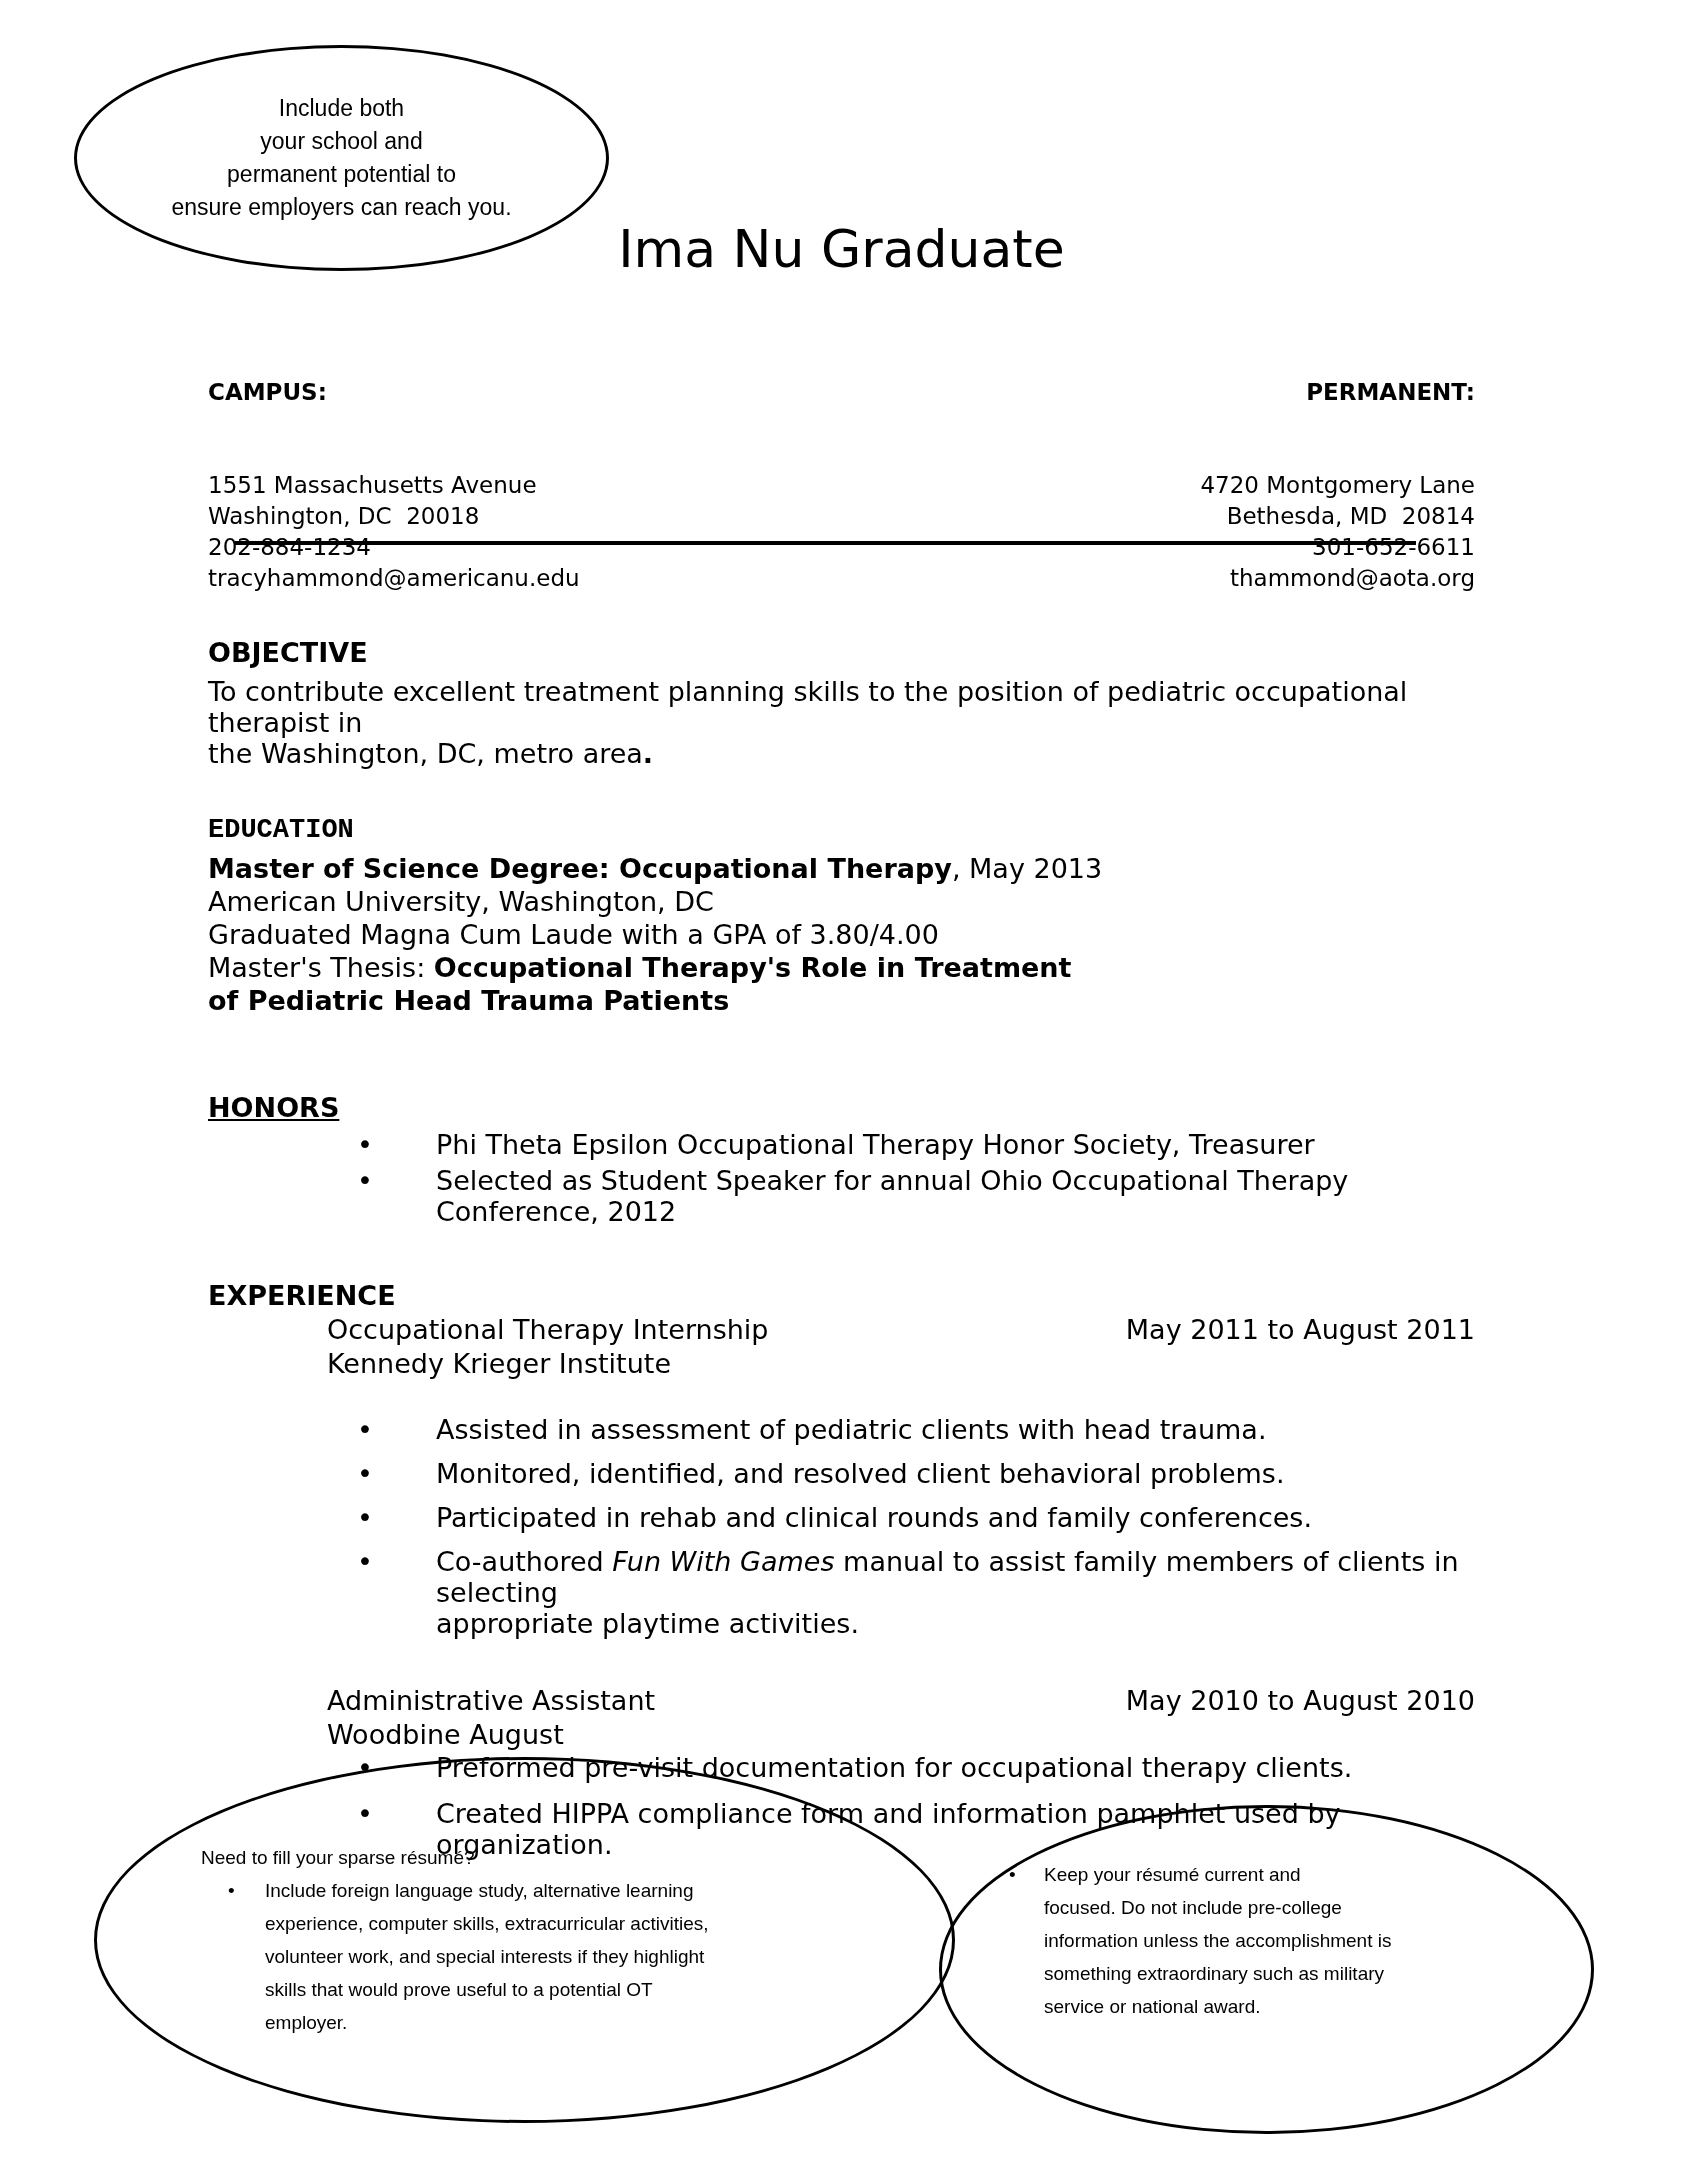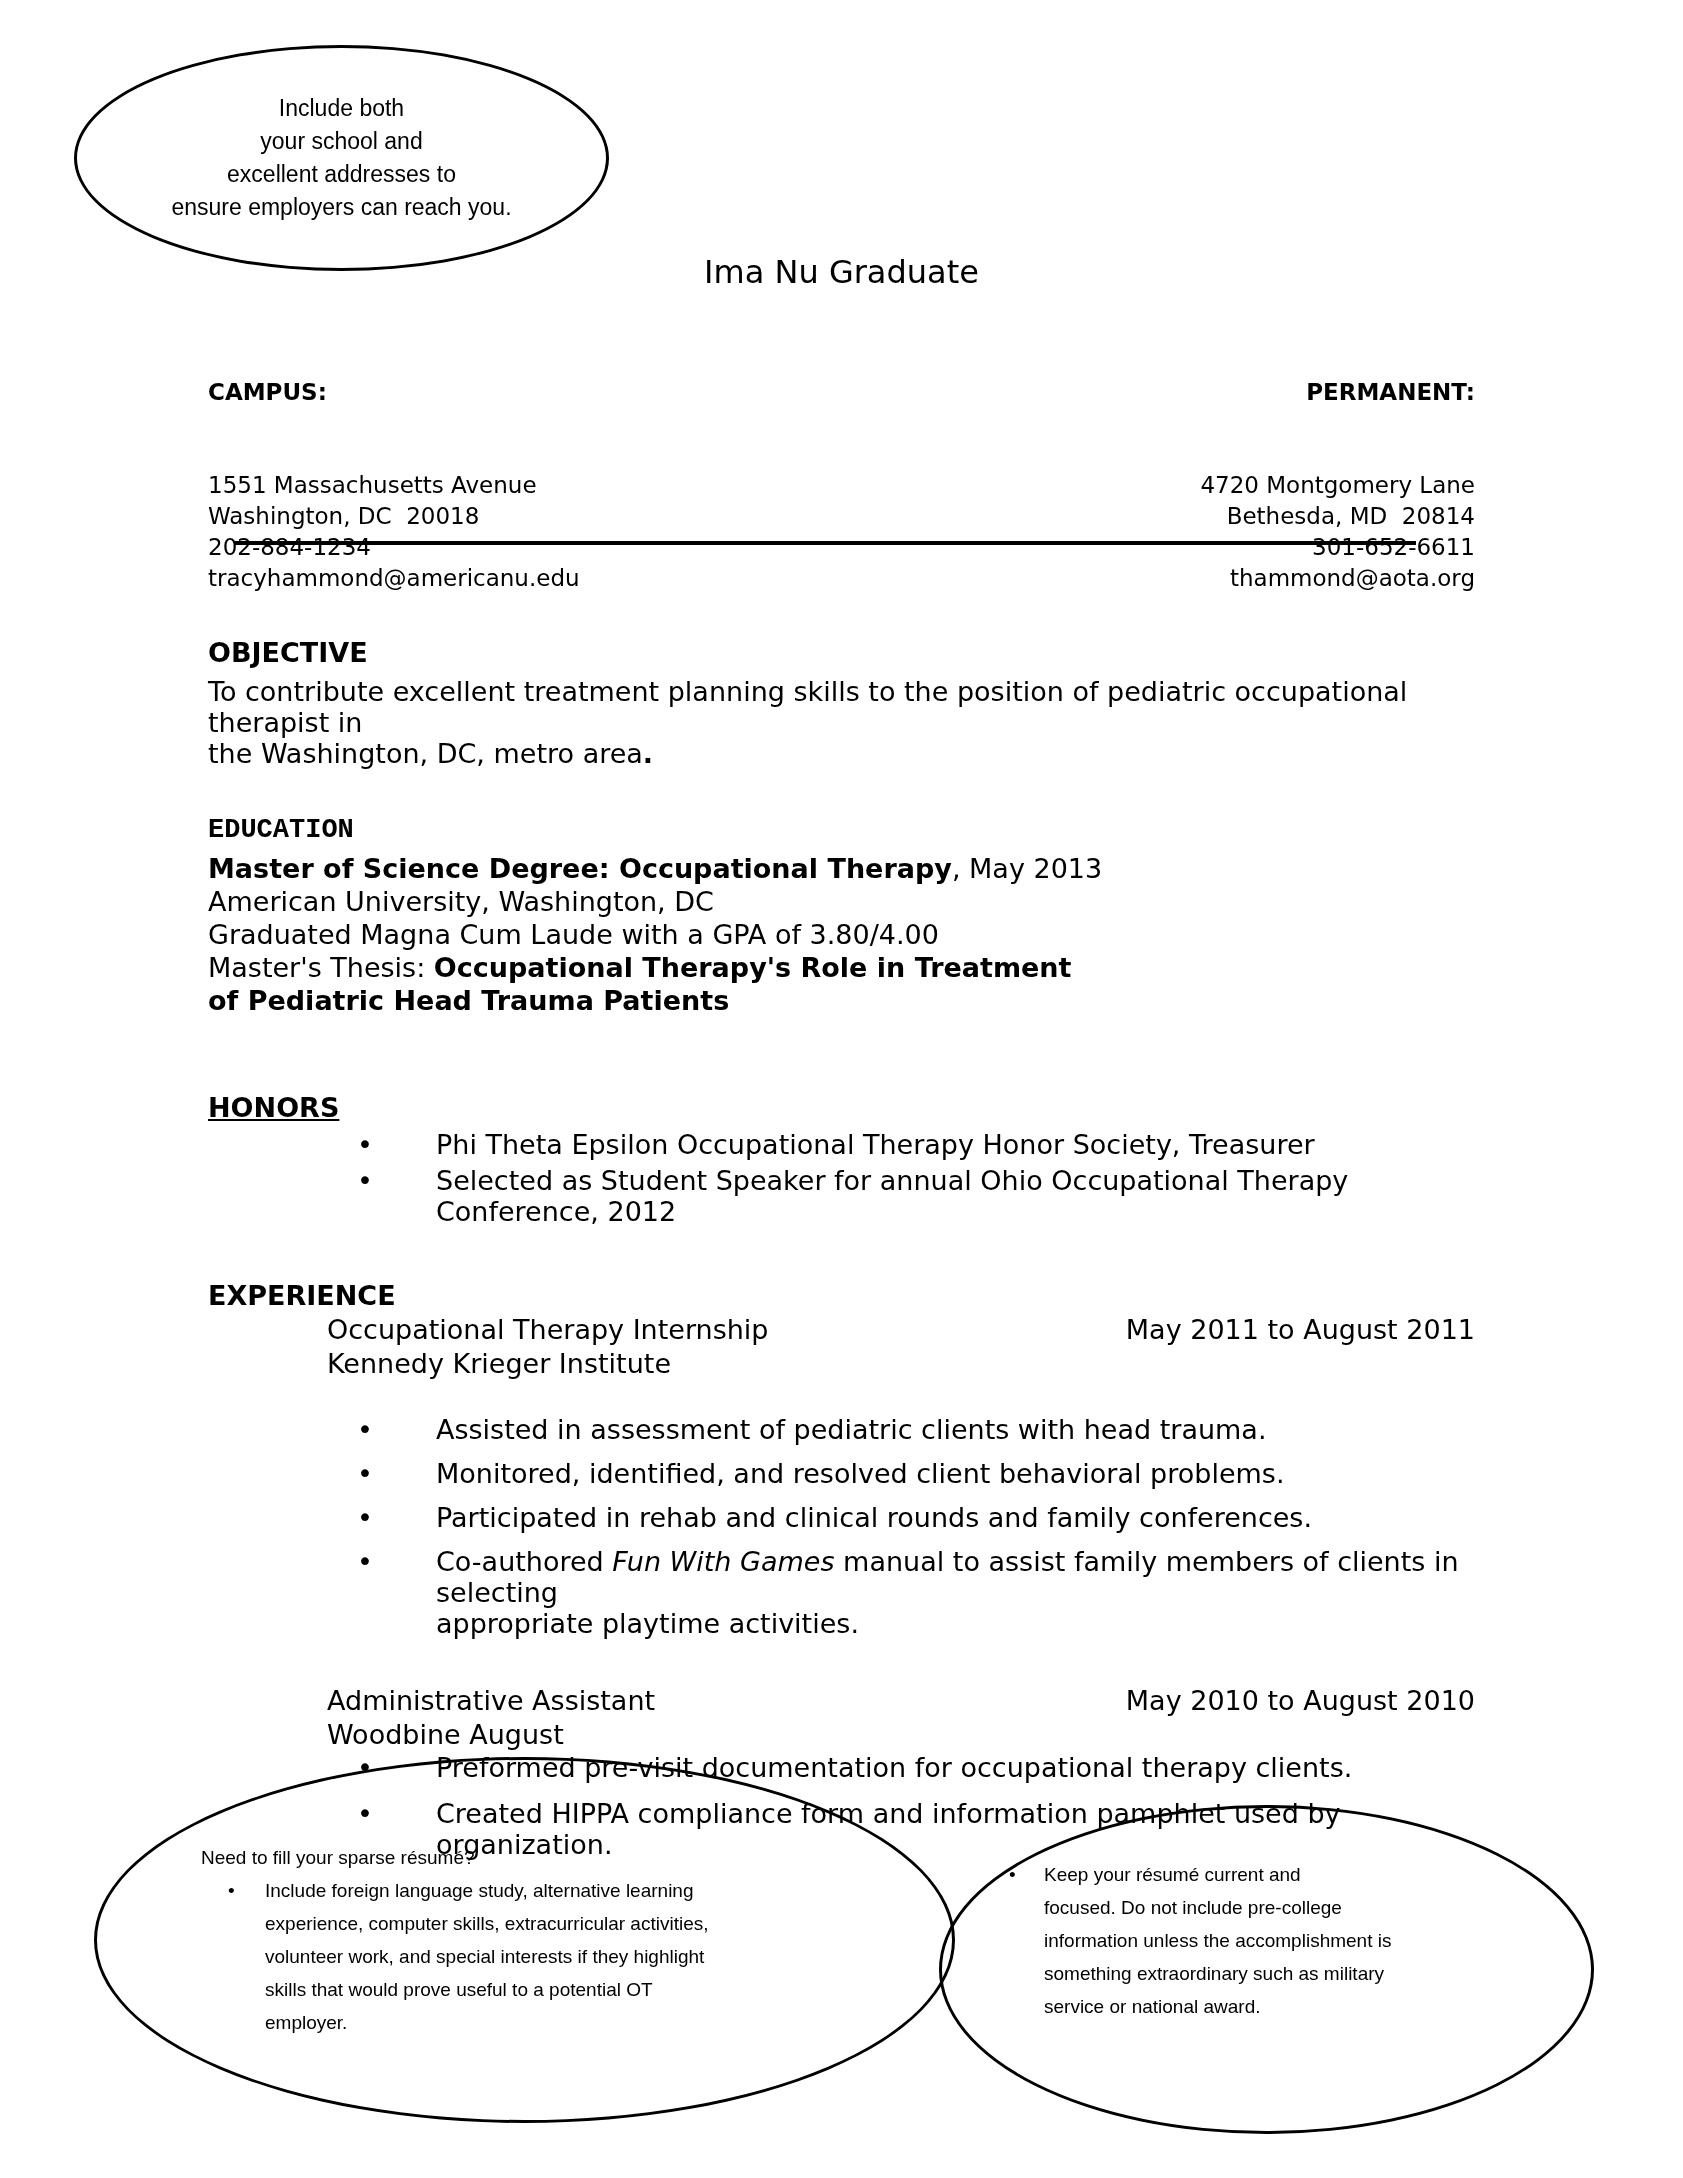--- a/index.html
+++ b/index.html
@@ -28,21 +28,21 @@
 
   .co-bullet-row{display:flex;align-items:flex-start;}
   .co-bullet-row .dot{width:37px;flex:none;}
   .callout-bl .co-bullet-row{margin-left:27px;margin-top:0;}
   .callout-br .co-bullet-row .dot{width:35px;}
   .co-bullet-row .txt{white-space:pre-line;}
 
   
   .resume-name{
     position:absolute;top:228px;left:0;width:100%;
-    text-align:center;font-size:32px;line-height:42px;margin-top:23px;
+    text-align:center;font-size:52px;line-height:42px;
   }
   .addr-row{
     position:absolute;top:315px;left:208px;right:208px;
     display:flex;justify-content:space-between;
     font-size:23px;line-height:31px;
   }
   .addr-block{white-space:pre;}
   .addr-block.right{text-align:right;}
   .addr-label{font-weight:bold;}
 
@@ -76,21 +76,21 @@
   .job2-bullets .bullet-row{margin-bottom:15px;}
 </style>
 </head>
 <body>
 
 <div class="page">
 
   <div class="ellipse callout-top">
     <div class="ellipse-inner">Include both
 your school and
-excellent addresses to
+permanent potential to
 ensure employers can reach you.</div>
   </div>
 
   <div class="resume-name">Ima Nu Graduate</div>
 
   <div class="addr-row">
     <div class="addr-block">
       <div class="addr-label">CAMPUS:</div>
       <div>1551 Massachusetts Avenue
 Washington, DC  20018

